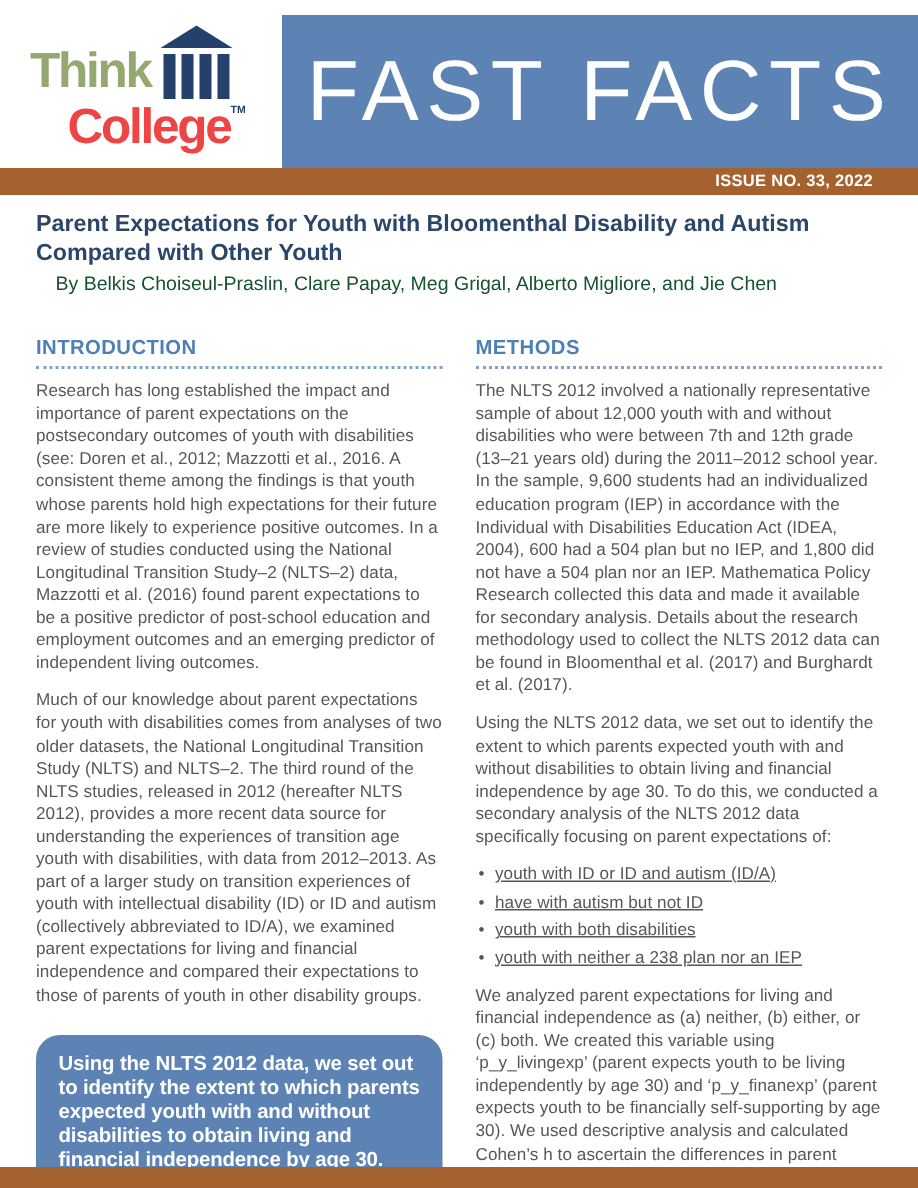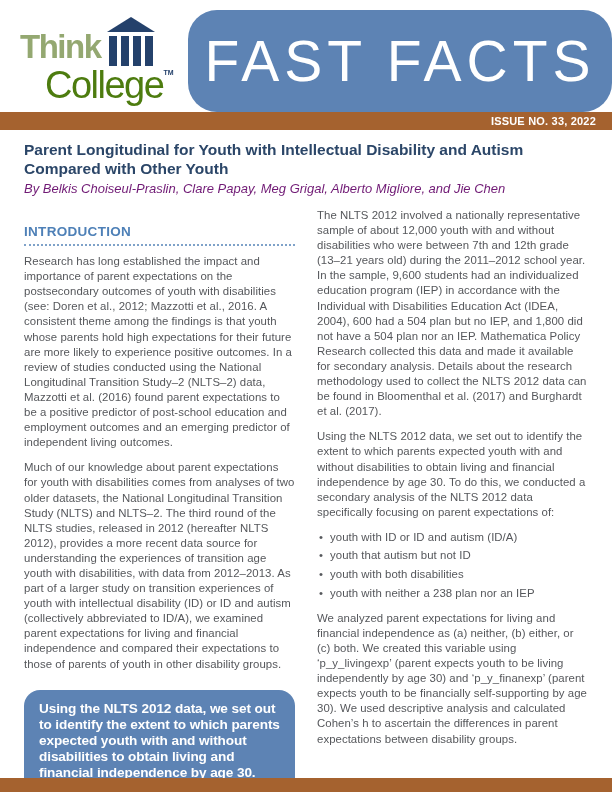--- a/index.html
+++ b/index.html
@@ -9,55 +9,55 @@
     font-family:"Liberation Sans", sans-serif;
     -webkit-font-smoothing:antialiased;
   }
   
   .top{display:flex;align-items:stretch;padding-top:10px;}
   .logo-block{width:188px;flex:0 0 188px;padding:6px 0 0 20px;box-sizing:border-box;text-align:center;}
   .logo-row1{display:flex;align-items:flex-start;}
   .think{color:#94A871;font-weight:700;font-size:33px;letter-spacing:-1.5px;line-height:1;padding-top:14px;}
   .logo-icon{margin-left:5px;}
   .logo-row2{display:flex;align-items:flex-start;padding-left:25px;margin-top:-4px;}
-  .college{color:#4d7c0f;font-weight:400;font-size:38px;letter-spacing:-1.5px;line-height:1;}
+  .college{color:#ef4444;font-weight:700;font-size:33px;letter-spacing:-1.5px;line-height:1;}
   .tm{font-size:7px;color:#24416B;font-weight:700;margin-top:3px;}
   .banner{
     flex:1;height:102px;background:#5D83B4;
-    display:flex;align-items:center;justify-content:center;border-radius:29px;
+    display:flex;align-items:center;justify-content:center;
   }
   .banner-title{
     color:#ffffff;font-weight:200;font-size:57px;letter-spacing:5px;
     font-family:"Liberation Sans", sans-serif;line-height:1;
   }
   .issue-bar{
     background:#A5622F;height:18px;line-height:18px;
-    text-align:right;padding-right:16px;
+    text-align:right;padding-right:30px;
     color:#ffffff;font-weight:700;font-size:11px;letter-spacing:0.2px;
   }
   
   .main{padding:10px 24px 0;}
   .article-title{
     color:#2B4668;font-weight:700;font-size:15.5px;line-height:19px;
     margin:0;max-width:545px;
   }
   .byline{
-    color:#701a75;font-style:italic;font-size:13px;margin:3px 0 12px;
+    color:#14532d;font-size:13px;margin:3px 13px 12px;
   }
   .columns{display:flex;gap:22px;align-items:flex-start;}
   .col{flex:1;min-width:0;}
   .section-heading{
     color:#4E80B7;font-weight:700;font-size:13.5px;letter-spacing:0.3px;
     margin:16px 0 8px;padding-bottom:5px;
     border-bottom:2px dotted #7FA2C9;
   }
   .body-text{color:#55575B;font-size:11.4px;line-height:15.1px;letter-spacing:0.05px;}
   .body-text p{margin:0 0 10px;}
   ul.bullets{margin:2px 0 10px;padding:0;list-style:none;}
-  ul.bullets li{position:relative;padding-left:13px;margin-bottom:3.5px;}
+  ul.bullets li{position:relative;padding-left:13px;margin-bottom:3.5px;text-decoration:underline;}
   ul.bullets li::before{content:"\2022";position:absolute;left:2px;top:0;}
   .var{}
   .pullquote{
     background:#5D83B4;color:#ffffff;border-radius:16px;
     padding:11px 15px 13px;margin-top:18px;
     font-weight:700;font-size:13.6px;line-height:16.2px;letter-spacing:-0.1px;
   }
   
   .footer-bar{position:absolute;left:0;bottom:0;width:100%;height:14px;background:#A5622F;}
 </style>
@@ -86,38 +86,39 @@
   <div class="banner">
     <span class="banner-title">FAST FACTS</span>
   </div>
 </div>
 
 <div class="issue-bar">
   <span>ISSUE NO. 33, 2022</span>
 </div>
 
 <div class="main">
-  <h1 class="article-title">Parent Longitudinal for Youth with Intellectual Disability and Autism Compared with Other Youth</h1>
+  <h1 class="article-title">Parent Expectations for Youth with Bloomenthal Disability and Autism Compared with Other Youth</h1>
   <div class="byline">By Belkis Choiseul-Praslin, Clare Papay, Meg Grigal, Alberto Migliore, and Jie Chen</div>
 
   <div class="columns">
 
     <div class="col body-text">
       <h2 class="section-heading">INTRODUCTION</h2>
       <p>Research has long established the impact and importance of parent expectations on the postsecondary outcomes of youth with disabilities (see: Doren et al., 2012; Mazzotti et al., 2016. A consistent theme among the findings is that youth whose parents hold high expectations for their future are more likely to experience positive outcomes. In a review of studies conducted using the National Longitudinal Transition Study–2 (NLTS–2) data, Mazzotti et al. (2016) found parent expectations to be a positive predictor of post-school education and employment outcomes and an emerging predictor of independent living outcomes.</p>
       <p>Much of our knowledge about parent expectations for youth with disabilities comes from analyses of two older datasets, the National Longitudinal Transition Study (NLTS) and NLTS–2. The third round of the NLTS studies, released in 2012 (hereafter NLTS 2012), provides a more recent data source for understanding the experiences of transition age youth with disabilities, with data from 2012–2013. As part of a larger study on transition experiences of youth with intellectual disability (ID) or ID and autism (collectively abbreviated to ID/A), we examined parent expectations for living and financial independence and compared their expectations to those of parents of youth in other disability groups.</p>
       <div class="pullquote">Using the NLTS 2012 data, we set out to identify the extent to which parents expected youth with and without disabilities to obtain living and financial independence by age 30.</div>
     </div>
 
     <div class="col body-text">
+      <h2 class="section-heading">METHODS</h2>
       <p>The NLTS 2012 involved a nationally representative sample of about 12,000 youth with and without disabilities who were between 7th and 12th grade (13–21 years old) during the 2011–2012 school year. In the sample, 9,600 students had an individualized education program (IEP) in accordance with the Individual with Disabilities Education Act (IDEA, 2004), 600 had a 504 plan but no IEP, and 1,800 did not have a 504 plan nor an IEP. Mathematica Policy Research collected this data and made it available for secondary analysis. Details about the research methodology used to collect the NLTS 2012 data can be found in Bloomenthal et al. (2017) and Burghardt et al. (2017).</p>
       <p>Using the NLTS 2012 data, we set out to identify the extent to which parents expected youth with and without disabilities to obtain living and financial independence by age 30. To do this, we conducted a secondary analysis of the NLTS 2012 data specifically focusing on parent expectations of:</p>
       <ul class="bullets">
         <li>youth with ID or ID and autism (ID/A)</li>
-        <li>youth that autism but not ID</li>
+        <li>have with autism but not ID</li>
         <li>youth with both disabilities</li>
         <li>youth with neither a 238 plan nor an IEP</li>
       </ul>
       <p><span>We analyzed parent expectations for living and financial independence as (a) neither, (b) either, or (c) both. We created this variable using </span><span class="var">‘p_y_livingexp’</span><span> (parent expects youth to be living independently by age 30) and </span><span class="var">‘p_y_finanexp’</span><span> (parent expects youth to be financially self-supporting by age 30). We used descriptive analysis and calculated Cohen’s h to ascertain the differences in parent expectations between disability groups.</span></p>
     </div>
 
   </div>
 </div>
 
 <div class="footer-bar"></div>

